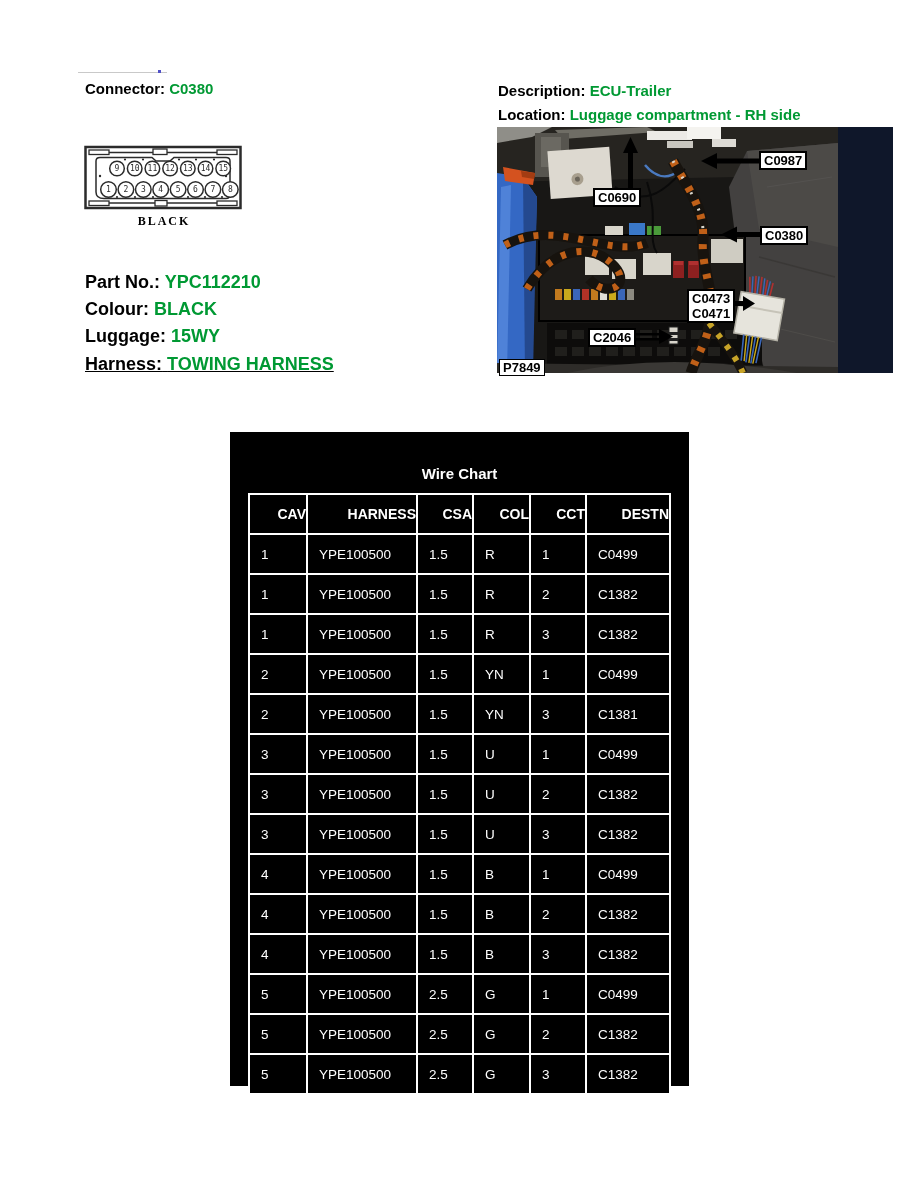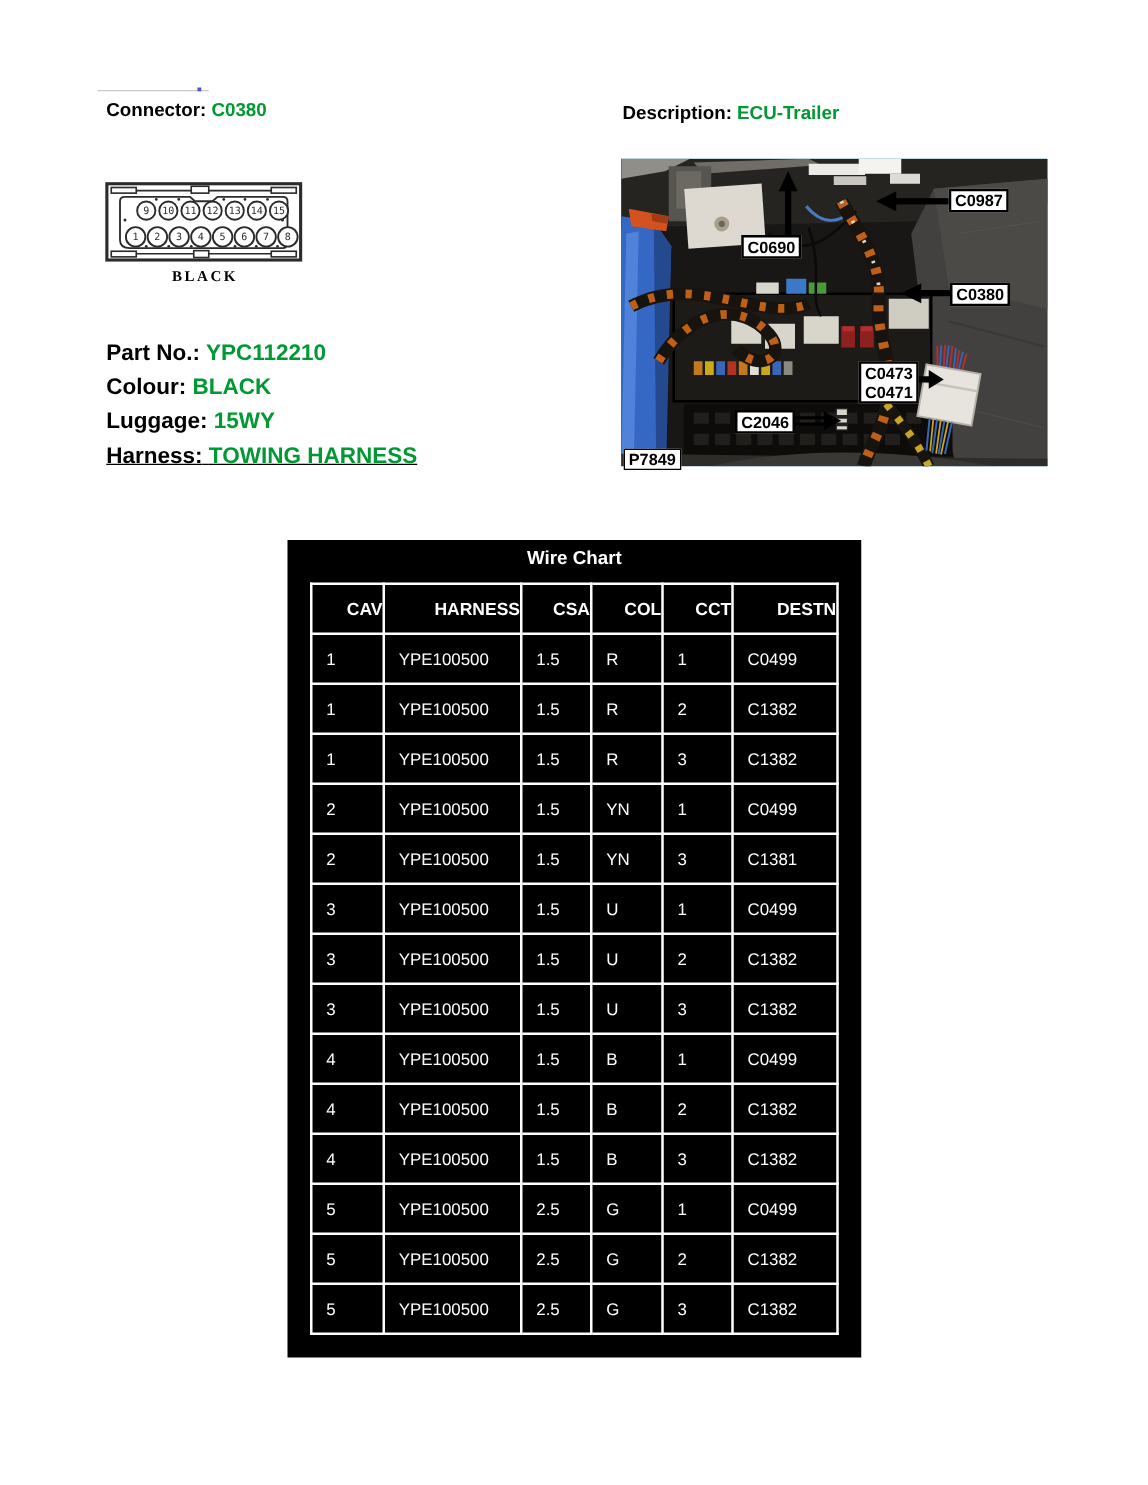--- a/index.html
+++ b/index.html
@@ -24,36 +24,36 @@
   #connector-color-label{
     left:84px;top:214px;width:160px;text-align:center;
     font-family:"Liberation Serif",serif;font-weight:bold;font-size:12px;letter-spacing:2px;
   }
 
   
   #details-block{left:85px;top:274px;font-size:18px;line-height:16px;}
   #details-block .detail-line{margin-bottom:11px;white-space:nowrap;font-weight:bold;}
 
   
-  #photo{left:497px;top:127px;width:341px;height:246px;background:#7dd3fc;}
+  #photo{left:497px;top:127px;width:396px;height:246px;background:#0f172a;}
   #photo svg{position:absolute;left:0;top:0;}
   .callout{
     position:absolute;background:#ffffff;border:2px solid #000;
     font-weight:bold;font-size:13px;line-height:15px;padding:0 3px;white-space:nowrap;
   }
   #callout-c0987{left:262px;top:24px;}
   #callout-c0690{left:96px;top:61px;}
   #callout-c0380{left:263px;top:99px;}
   #callout-c0473-c0471{left:190px;top:162px;}
   #callout-c2046{left:91px;top:201px;}
   #figure-id-label{left:2px;top:232px;border-width:1px;}
 
   
   #wire-chart{left:230px;top:432px;width:459px;height:654px;background:#000;}
-  #wire-chart-title{color:#fff;font-weight:bold;font-size:15px;text-align:center;padding-top:6px;}
+  #wire-chart-title{color:#fff;font-weight:bold;font-size:15px;text-align:center;padding-top:6px;margin-top:27px;}
   #wire-chart table{border-collapse:collapse;margin:11px auto 0;table-layout:fixed;width:423px;}
   #wire-chart th,#wire-chart td{
     border:2px solid #fff;color:#fff;height:38px;font-family:"Liberation Sans",sans-serif;
     background:#000;overflow:hidden;
   }
   #wire-chart th{font-size:14px;font-weight:bold;text-align:right;padding:0;}
   #wire-chart td{font-size:13.5px;text-align:left;padding:0 0 0 11px;}
 </style>
 </head>
 <body>
@@ -63,20 +63,24 @@
 
 <div class="abs heading-line" id="connector-heading">
   <span>Connector:</span>
   <span class="green">C0380</span>
 </div>
 
 <div class="abs heading-line" id="right-heading">
   <div>
     <span>Description:</span>
     <span class="green">ECU-Trailer</span>
+  </div>
+  <div>
+    <span>Location:</span>
+    <span class="green">Luggage compartment - RH side</span>
   </div>
 </div>
 
 <div class="abs" id="connector-drawing">
   <svg width="160" height="68" viewBox="0 0 160 68">
     <rect x="1.5" y="2" width="155" height="61" fill="#ffffff" stroke="#2b2b2b" stroke-width="2.5"></rect>
 
     <rect x="5" y="5" width="20" height="4.5" fill="none" stroke="#2b2b2b" stroke-width="1.3"></rect>
     <line x1="25" y1="7.5" x2="69" y2="7.5" stroke="#2b2b2b" stroke-width="1.3"></line>
     <rect x="69" y="4" width="14" height="5.5" fill="none" stroke="#2b2b2b" stroke-width="1.3"></rect>

